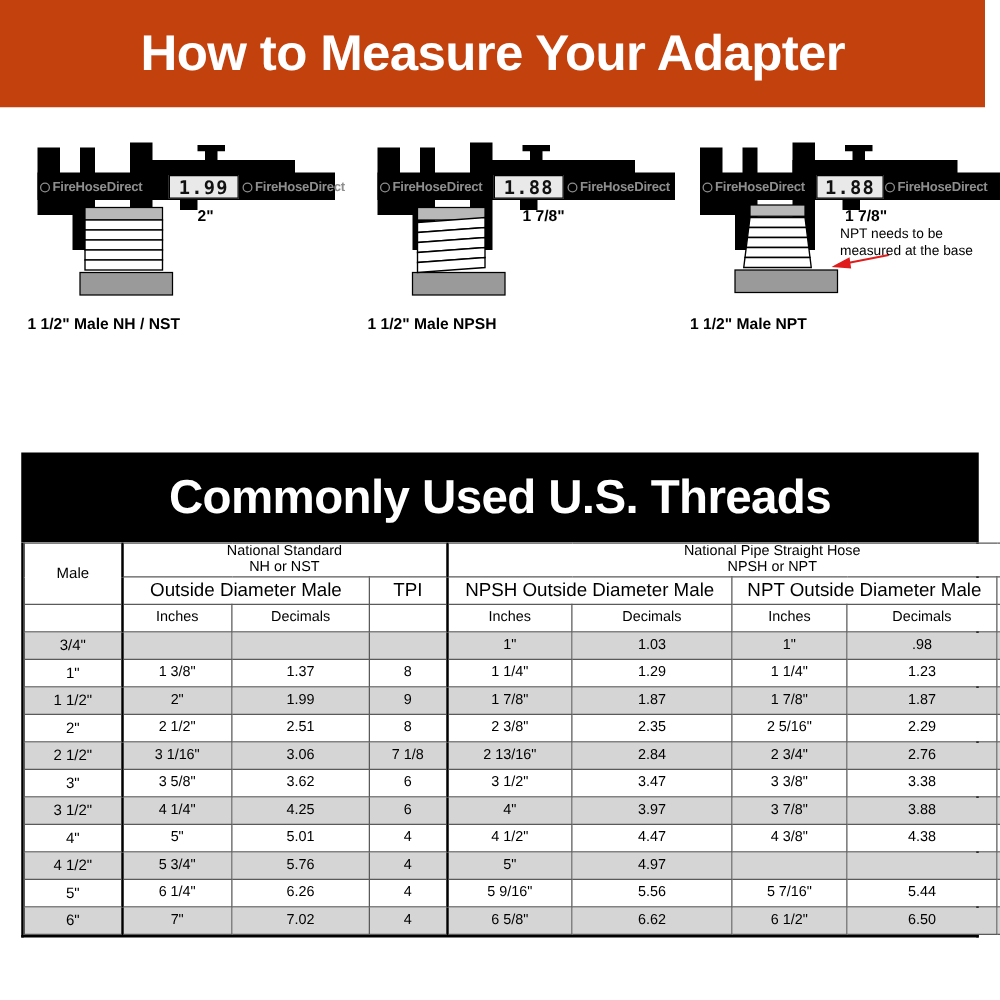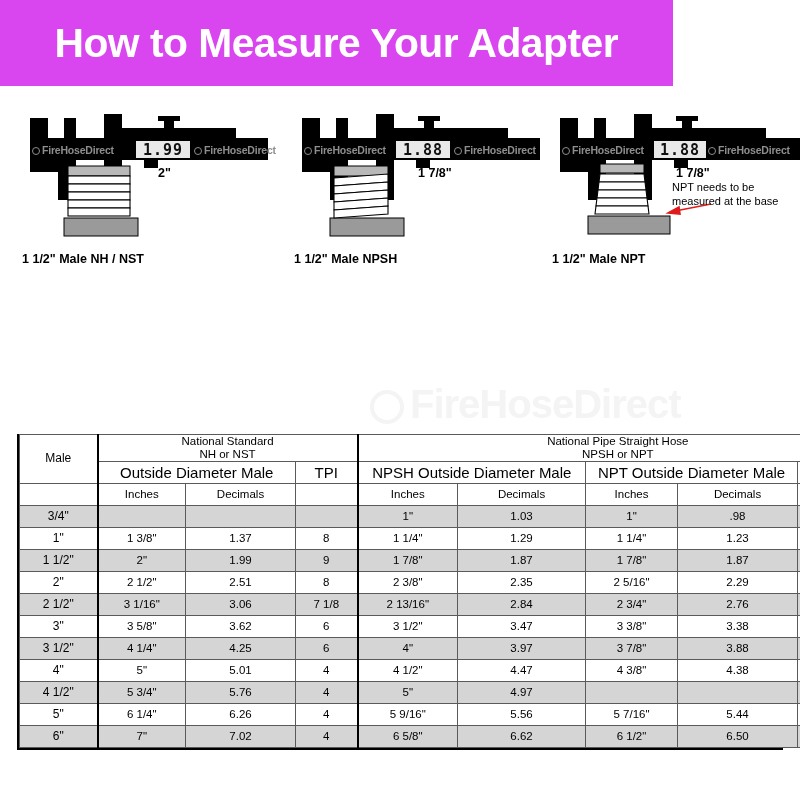--- a/index.html
+++ b/index.html
@@ -7,22 +7,22 @@
     margin: 0; padding: 0;
     width: 800px; height: 800px;
     background: #ffffff;
     font-family: "Liberation Sans", sans-serif;
     overflow: hidden;
   }
   #page { position: relative; width: 800px; height: 800px; background:#fff; }
 
   
   .top-banner {
-    position: absolute; left: 0; top: 0; width: 673px; height: 86px;
-    background: #d946ef;
+    position: absolute; left: 0; top: 0; width: 788px; height: 86px;
+    background: #c2410c;
     display: flex; align-items: center; justify-content: center;
   }
   .top-banner .title {
     color: #fff;
     font-family: "Liberation Sans", sans-serif;
     font-weight: bold;
     font-size: 40px;
     letter-spacing: -0.5px;
     transform: scaleX(1.02);
     white-space: nowrap;
@@ -268,20 +268,23 @@
       </div>
       <div class="cal-dim" style="left:128px; top:66px;">1 7/8"</div>
       <div class="note-text">
         <div>NPT needs to be</div>
         <div>measured at the base</div>
       </div>
       <div class="cal-label">1 1/2" Male NPT</div>
     </div>
   </div>
 
+  <div class="mid-banner">
+    <div class="title2">Commonly Used U.S. Threads</div>
+  </div>
 
   <div class="tbl-wrap">
     <table class="threads">
       <colgroup>
         <col style="width:78px">
           <col style="width:88px">
           <col style="width:110px">
           <col style="width:62px">
         <col style="width:100px">
           <col style="width:128px">

